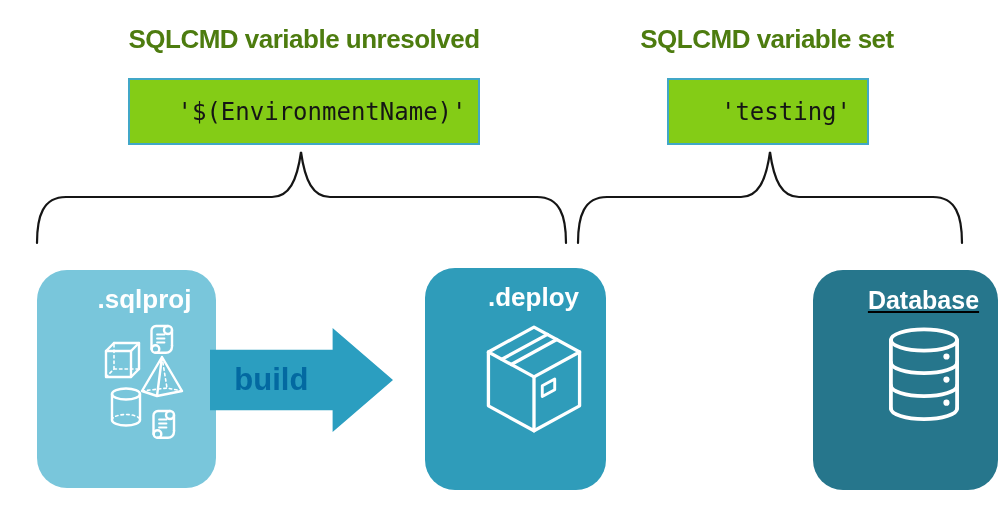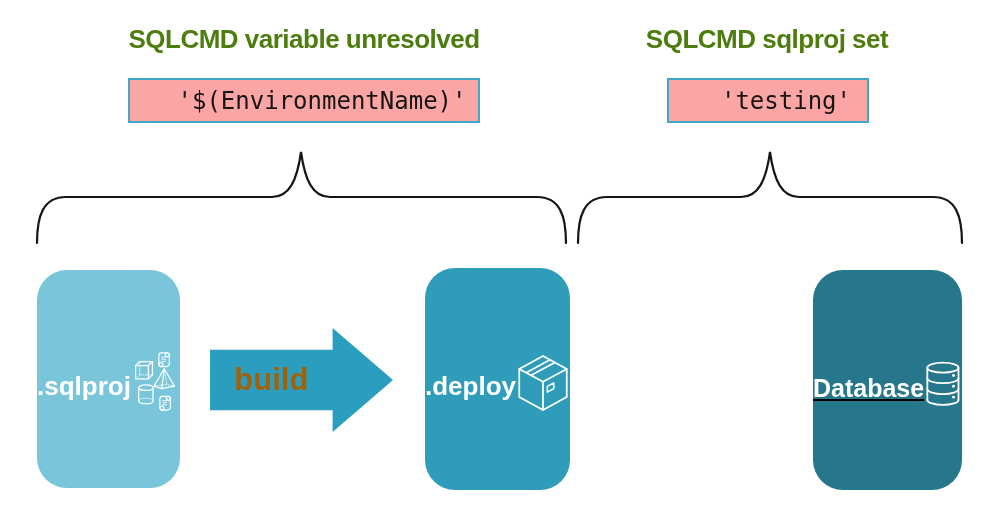--- a/index.html
+++ b/index.html
@@ -7,34 +7,35 @@
     position:relative;width:1000px;height:522px;background:#ffffff;
     font-family:"Liberation Sans",sans-serif;overflow:hidden;
   }
   .title{
     position:absolute;top:24px;width:400px;text-align:center;
     font-size:26px;font-weight:700;color:#4d7c0f;letter-spacing:-0.5px;
   }
   .title-left{left:104px;}
   .title-right{left:567px;}
   .codebox{
-    position:absolute;top:78px;height:45px;box-sizing:border-box;
-    border:2.5px solid #41a7c7;background:#fca5a5;
+    position:absolute;top:78px;height:67px;box-sizing:border-box;
+    border:2.5px solid #41a7c7;background:#84cc16;
     display:flex;align-items:center;justify-content:center;padding-left:36px;
   }
   .codebox-left{left:128px;width:352px;}
   .codebox-right{left:667px;width:202px;}
   .code{
     font-family:"DejaVu Sans Mono","Liberation Mono",monospace;
     font-size:24px;color:#151515;white-space:pre;
   }
   .braces{position:absolute;left:0;top:145px;}
   .node{
-    position:absolute;border-radius:30px;display:flex;flex-direction:row;
+    position:absolute;border-radius:30px;display:flex;flex-direction:column;
     align-items:center;
+    padding-left:36px;
   }
   .node-label{color:#ffffff;font-weight:700;text-align:center;}
   .node-sqlproj{left:37px;top:270px;width:143px;height:218px;background:#79c6db;}
   .node-dacpac{left:425px;top:268px;width:145px;height:222px;background:#2f9cba;}
   .node-database{left:813px;top:270px;width:149px;height:220px;background:#26768c;text-decoration:underline;}
   .node-sqlproj .node-label,.node-dacpac .node-label{font-size:26px;margin-top:14px;}
   .node-database .node-label{font-size:25px;margin-top:16px;}
   .arrow{position:absolute;}
   .arrow-body{width:100%;height:100%;}
   .arrow-build{left:210px;top:328px;width:183px;height:104px;}
@@ -43,34 +44,34 @@
     clip-path:polygon(0 21%,67% 21%,67% 0,100% 50%,67% 100%,67% 79%,0 79%);
   }
   .arrow-deploy{left:600px;top:330px;width:189px;height:100px;}
   .arrow-deploy .arrow-body{
     background:#287a90;
     clip-path:polygon(0 22%,66% 22%,66% 0,100% 50%,66% 100%,66% 78%,0 78%);
   }
   .arrow-label{
     position:absolute;left:0;top:0;height:100%;width:67%;
     display:flex;align-items:center;justify-content:center;
-    color:#a16207;font-size:31px;font-weight:700;
+    color:#0369a1;font-size:31px;font-weight:700;
   }
   .icon-svg{display:block;}
   .sqlproj-icons{margin-top:6px;}
   .package-svg{margin-top:10px;}
   .db-svg{margin-top:12px;}
 </style>
 </head>
 <body>
 
 <div class="canvas">
 
   <div class="title title-left">SQLCMD variable unresolved</div>
-  <div class="title title-right">SQLCMD sqlproj set</div>
+  <div class="title title-right">SQLCMD variable set</div>
 
   <div class="codebox codebox-left">
     <span class="code">'$(EnvironmentName)'</span>
   </div>
   <div class="codebox codebox-right">
     <span class="code">'testing'</span>
   </div>
 
   <svg class="braces" width="1000" height="110" viewBox="0 145 1000 110" fill="none" stroke="#151515" stroke-width="2.2" stroke-linecap="round">
     <path d="M37 243 C37 216 43 197 66 197 L272 197 C289 197 297 181 301 152

